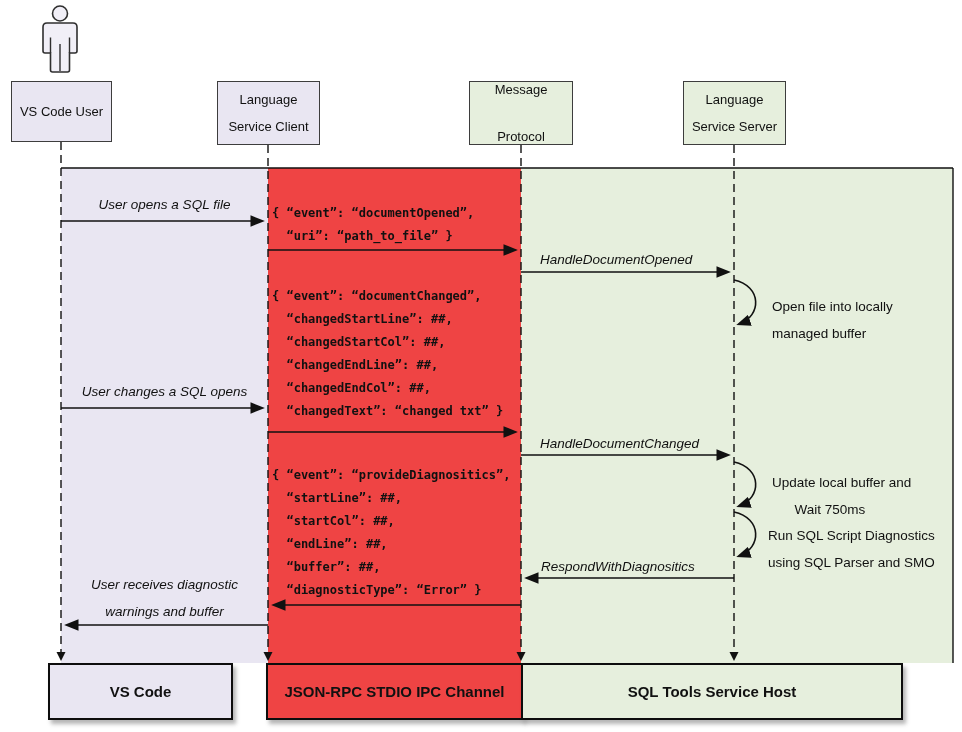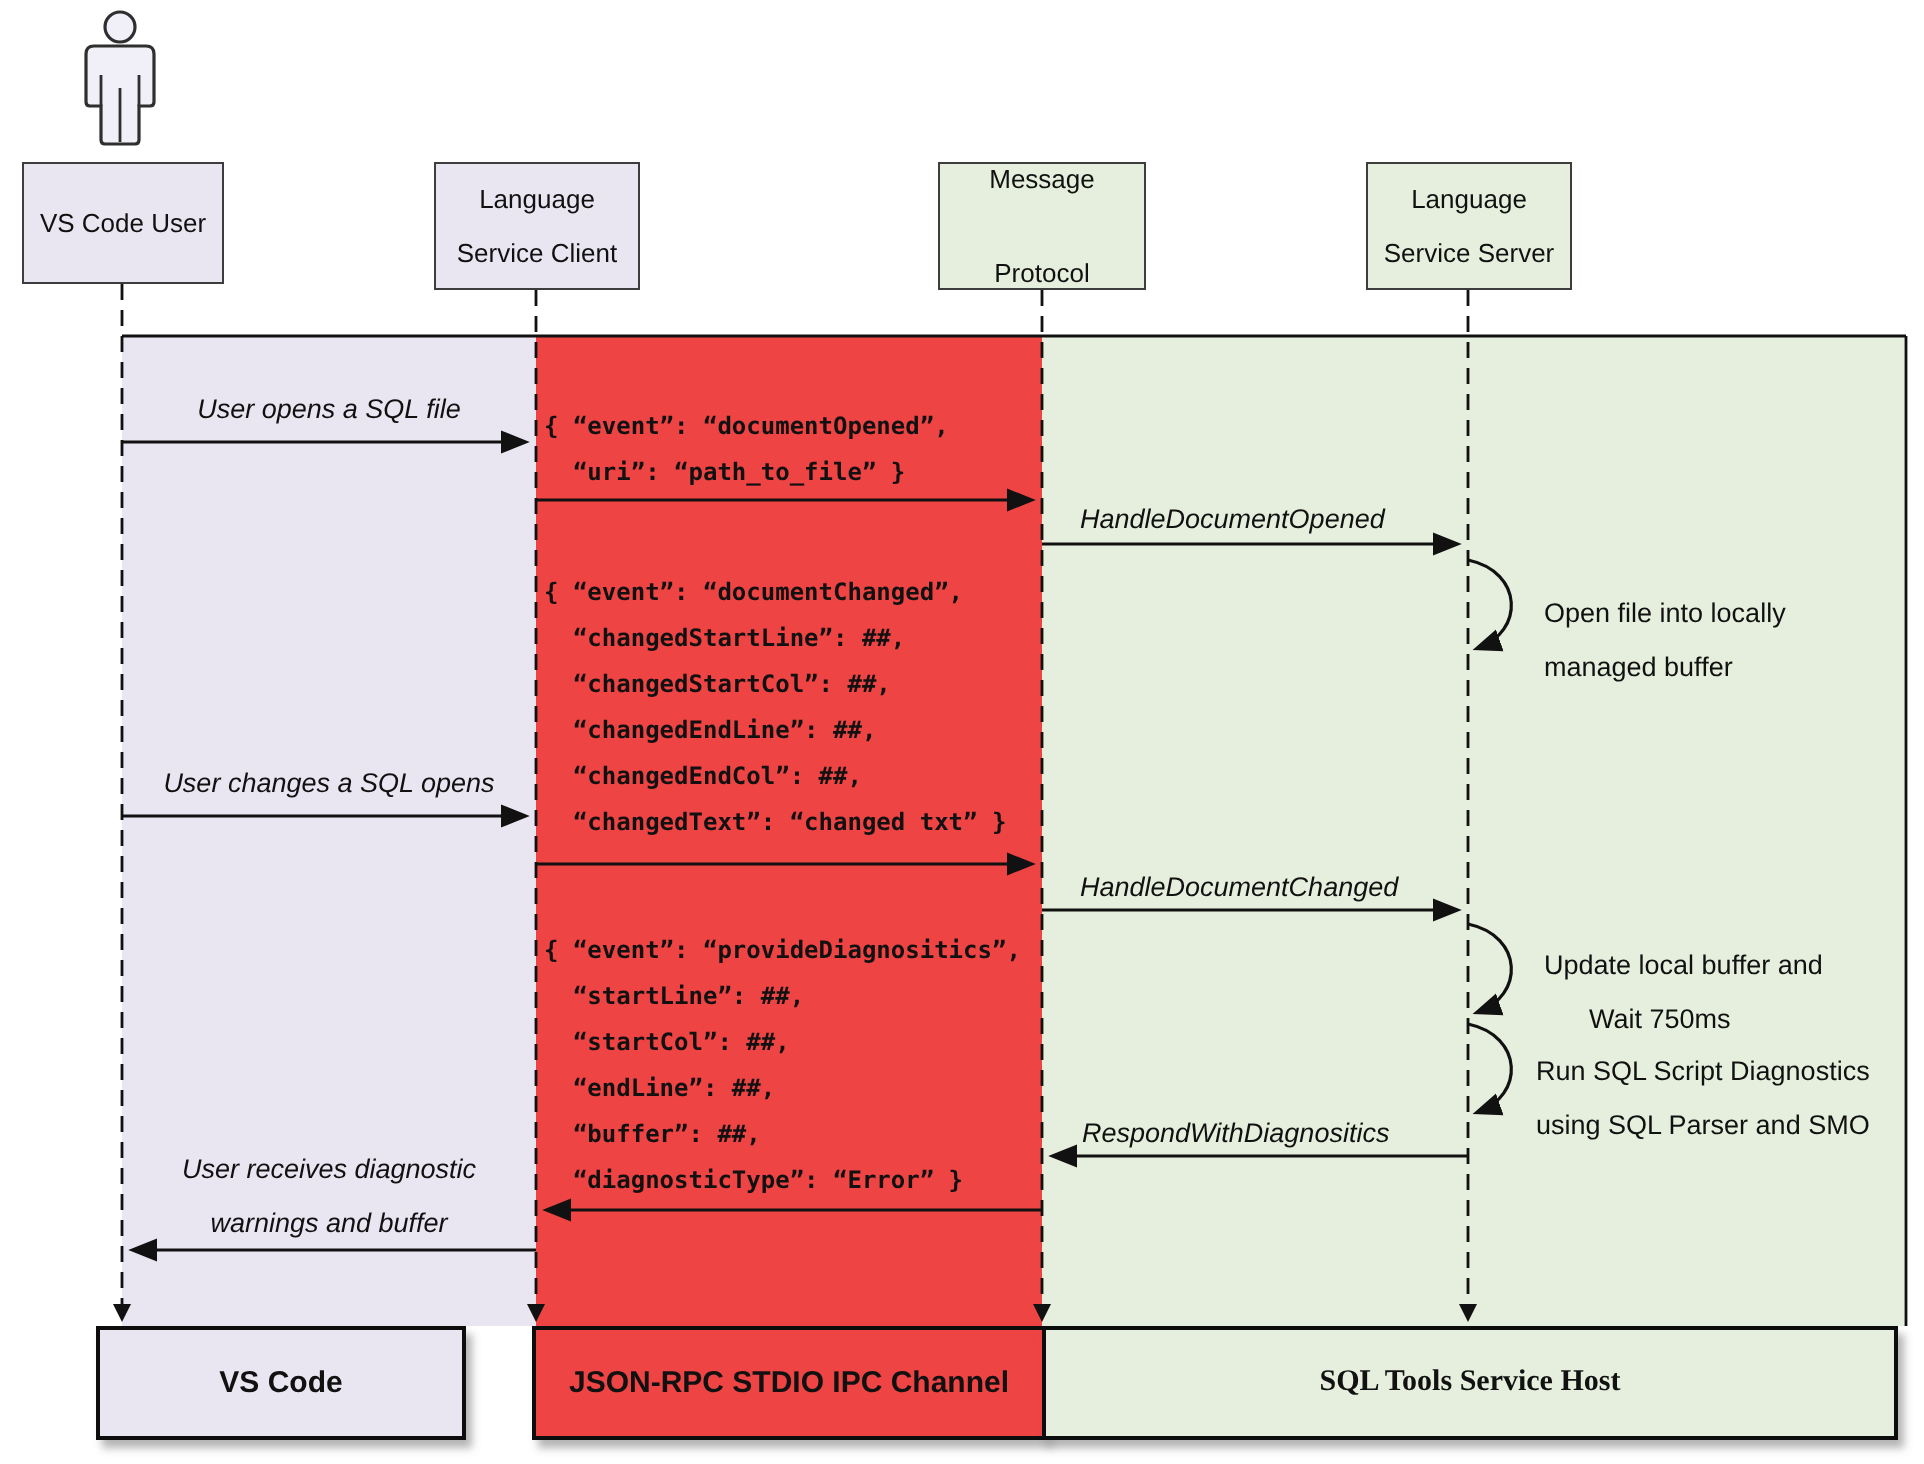--- a/index.html
+++ b/index.html
@@ -146,17 +146,17 @@
       Wait 750ms</div>
   <div class="note-label" style="left:768px;top:522px;">Run SQL Script Diagnostics
 using SQL Parser and SMO</div>
 
   <div class="lane-box fill-lav" style="left:48px;width:185px;">
     <span>VS Code</span>
   </div>
   <div class="lane-box fill-peach" style="left:266px;width:257px;">
     <span>JSON-RPC STDIO IPC Channel</span>
   </div>
-  <div class="lane-box fill-green" style="left:521px;width:428px;font-family:Liberation Serif, serif;">
+  <div class="lane-box fill-green" style="left:521px;width:382px;">
     <span>SQL Tools Service Host</span>
   </div>
 
 </div>
 
 </body></html>

